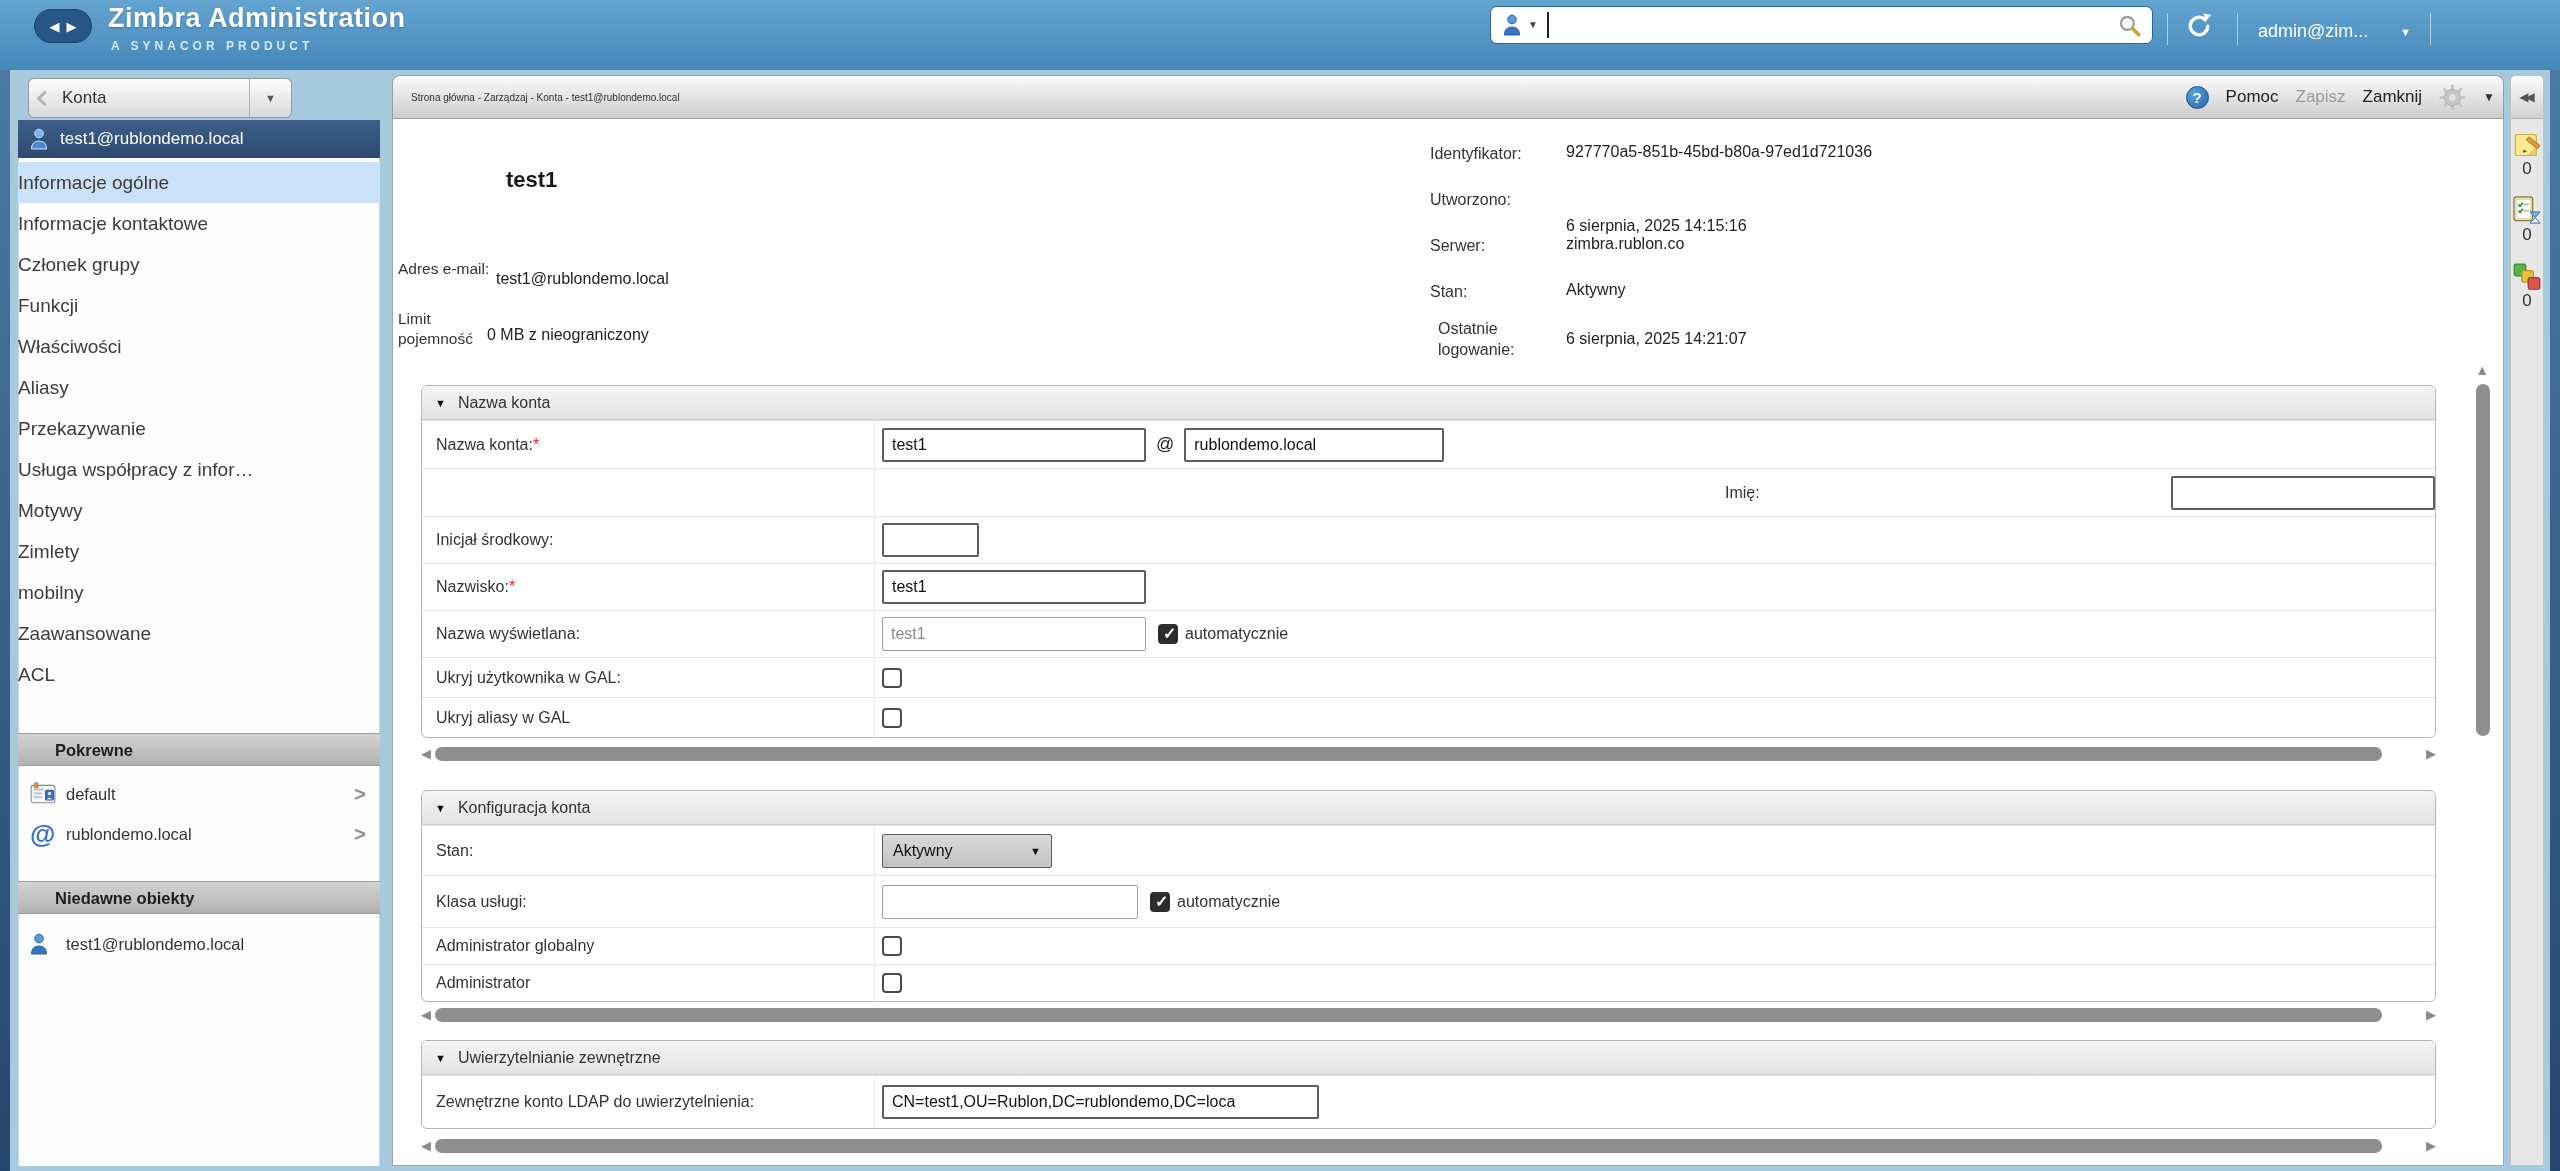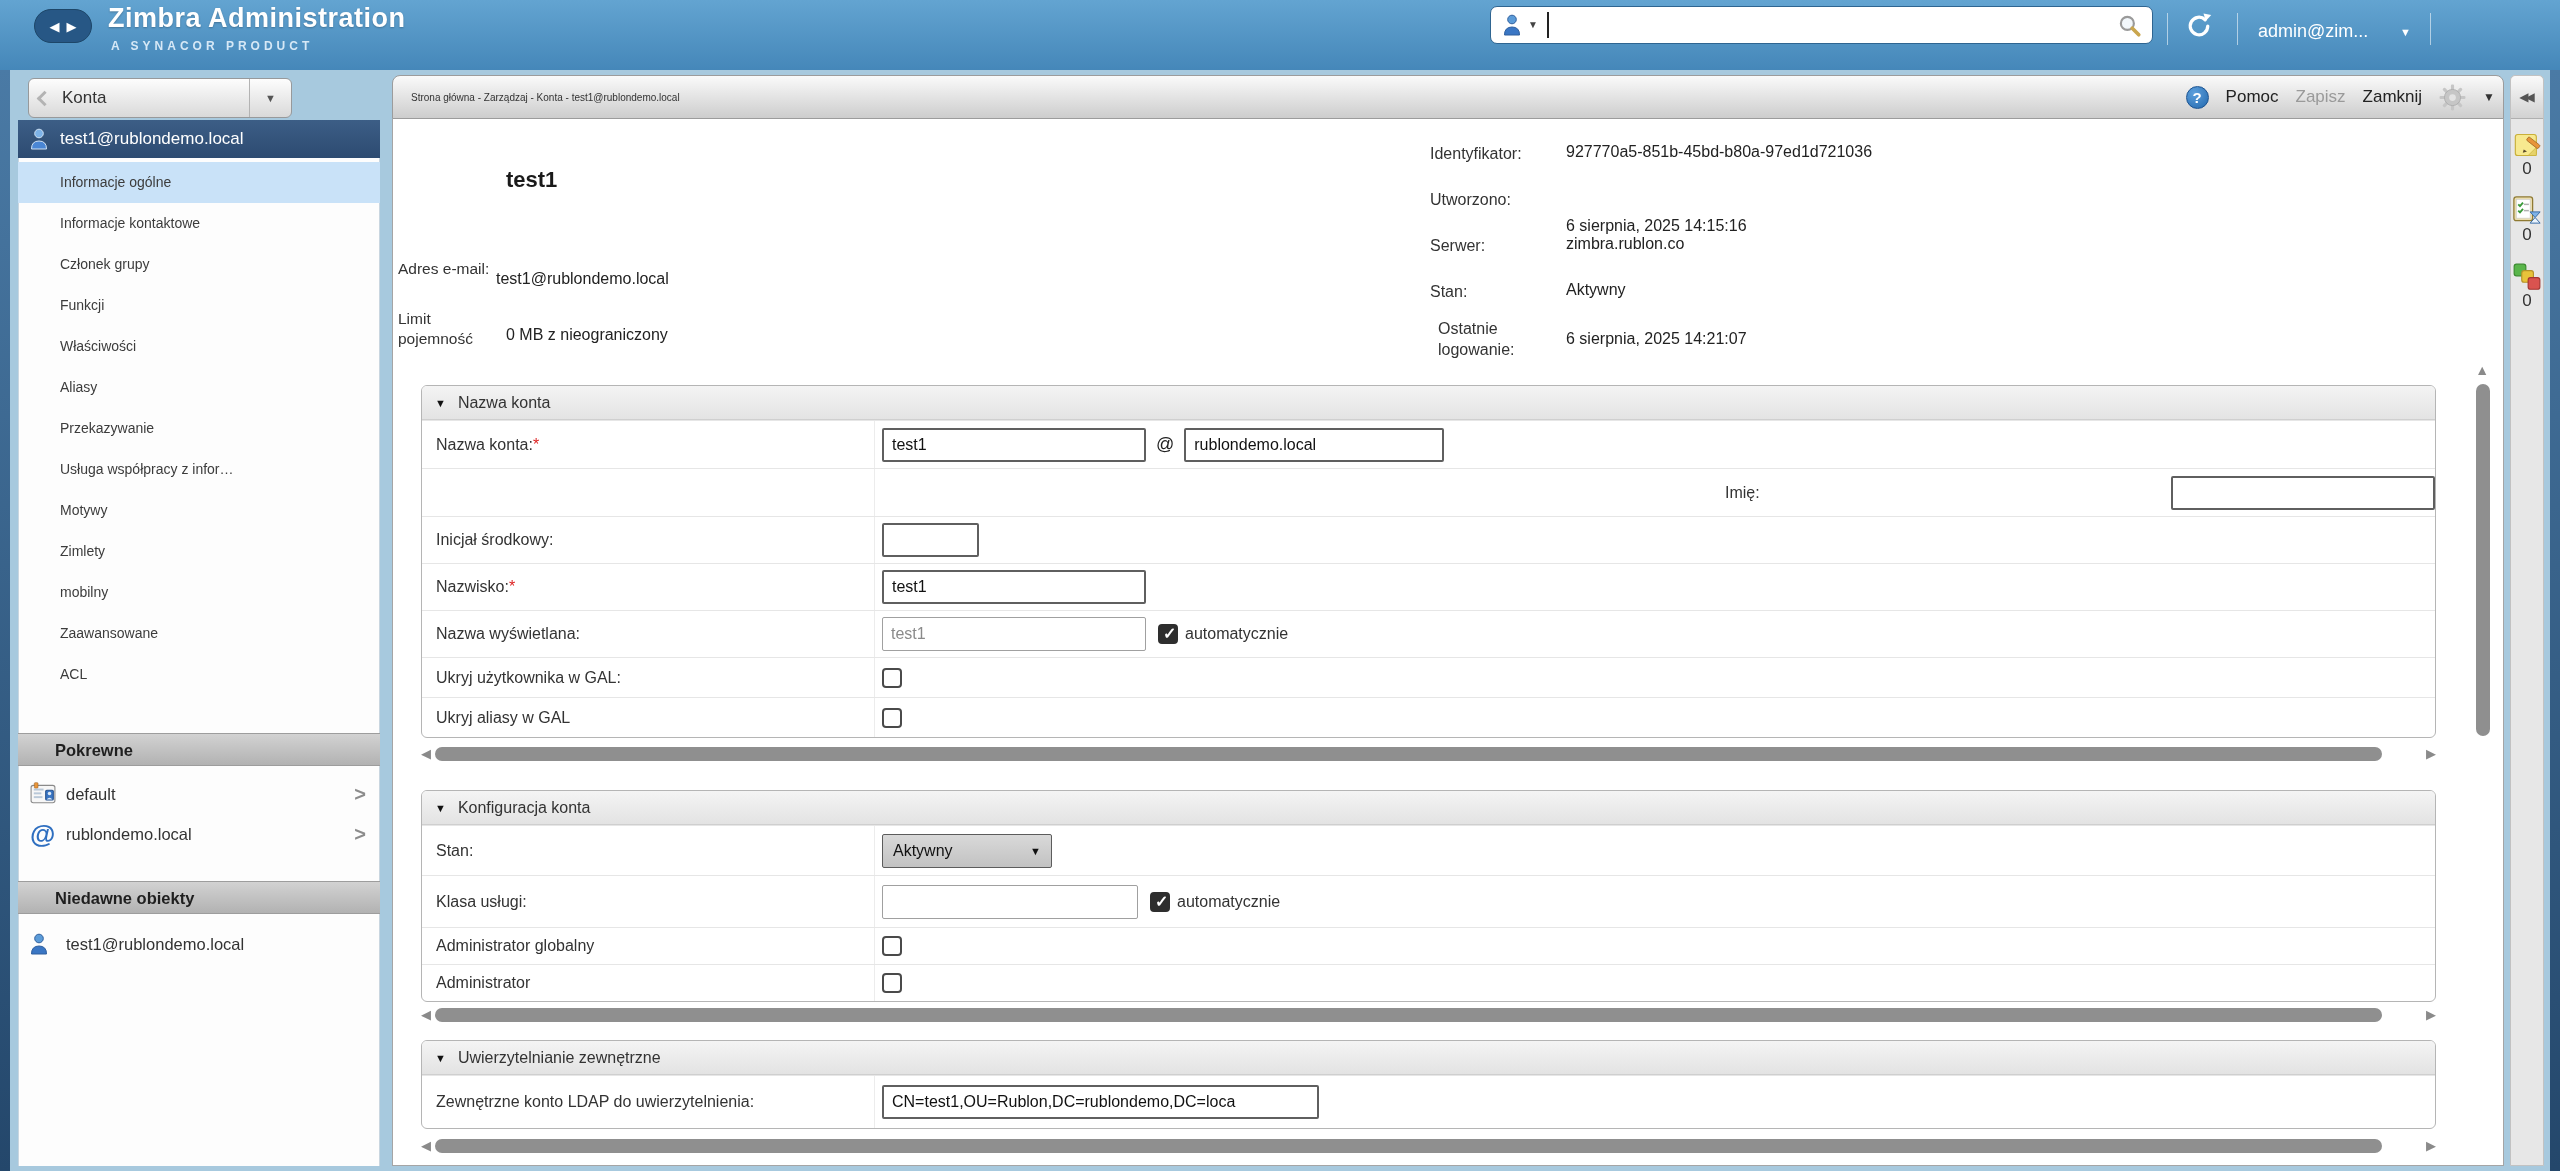--- a/index.html
+++ b/index.html
@@ -38,21 +38,21 @@
   .combo .chev { width:11px; height:11px; border-left:3px solid #b3b3b3; border-bottom:3px solid #b3b3b3;
                  transform:rotate(45deg); margin:0 12px 0 10px; }
   .combo .lbl { font-size:17px; color:#333;text-align:right; }
   .combo .dd { margin-left:auto; border-left:1px solid #b3b3b3; height:100%; width:42px; display:flex;
                align-items:center; justify-content:center; font-size:11px; color:#555; }
   .acct-head { position:absolute; left:0; top:45px; width:362px; height:38px;
                background:linear-gradient(180deg,#3c5e86,#2d4b71); color:#fff; display:flex; align-items:center; }
   .acct-head .txt { font-size:17px; margin-left:12px; }
   .sb-white { position:absolute; left:0; top:83px; width:362px; bottom:0; background:#fdfdfd; border-left:1px solid #c9d6e0; border-right:1px solid #c9d6e0; }
   .sb-list { position:absolute; left:0; top:87px; width:362px; }
-  .sb-item { height:41px; line-height:41px; padding-left:42px; font-size:14px; color:#3c3c3c; cursor:pointer; }
+  .sb-item { height:41px; line-height:41px; font-size:19px; color:#3c3c3c; cursor:pointer; }
   .sb-item.sel { background:#c9e2f8; }
   .sb-sec { position:absolute; left:0; width:362px; height:33px; line-height:33px;
             background:linear-gradient(180deg,#d2d2d2,#b2b2b2); border-top:1px solid #9d9d9d; border-bottom:1px solid #9d9d9d;
             font-size:16.5px; font-weight:bold; color:#1f1f1f; padding-left:37px; }
   .sb-row { position:absolute; left:0; width:362px; height:38px; display:flex; align-items:center; cursor:pointer; }
   .sb-row .ic { width:26px; margin-left:12px; display:flex; }
   .sb-row .lb { font-size:16.5px; color:#333; margin-left:10px; }
   .sb-row .go { margin-left:auto; margin-right:14px; color:#8c8c8c; font-size:20px; font-weight:bold; }
   .at-ic { font-size:26px; font-weight:bold; color:#2f6fc0; line-height:1; }
 
@@ -268,21 +268,21 @@
       <span class="tb-dd">▼</span>
     </div>
   </div>
 
   <div class="content">
 
     <div class="ov-title">test1</div>
     <div class="ov-lab" style="left:5px; top:140px; width:96px;">Adres e-mail:</div>
     <div class="ov-val" style="left:103px; top:151px;">test1@rublondemo.local</div>
     <div class="ov-lab" style="left:5px; top:190px; width:110px;">Limit pojemność</div>
-    <div class="ov-val" style="left:113px; top:207px;text-align:right;">0 MB z nieograniczony</div>
+    <div class="ov-val" style="left:94px; top:207px;text-align:right;">0 MB z nieograniczony</div>
 
     <div class="inf-lab" style="top:24px;">Identyfikator:</div>
     <div class="inf-val" style="top:24px;">927770a5-851b-45bd-b80a-97ed1d721036</div>
     <div class="inf-lab" style="top:70px;">Utworzono:</div>
     <div class="inf-val" style="top:70px;margin-top:28px;">6 sierpnia, 2025 14:15:16</div>
     <div class="inf-lab" style="top:116px;">Serwer:</div>
     <div class="inf-val" style="top:116px;">zimbra.rublon.co</div>
     <div class="inf-lab" style="top:162px;">Stan:</div>
     <div class="inf-val" style="top:162px;">Aktywny</div>
     <div class="inf-lab" style="top:199px;margin-left:8px;">Ostatnie logowanie:</div>

